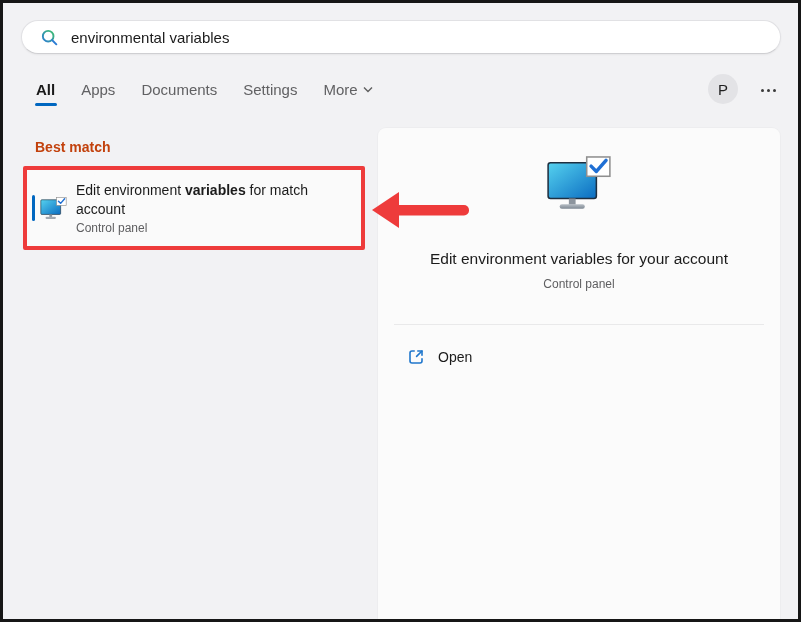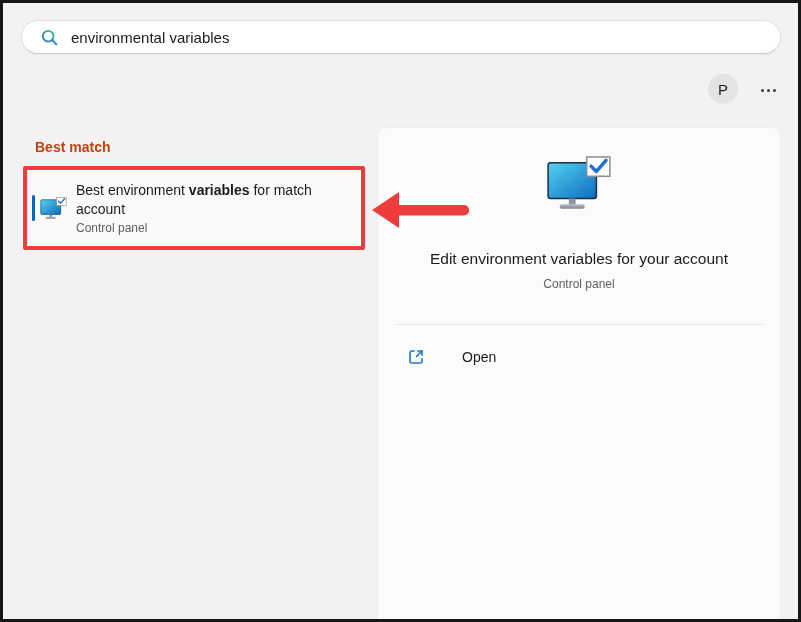--- a/index.html
+++ b/index.html
@@ -73,21 +73,21 @@
     position:absolute;left:375px;top:125px;width:402px;height:491px;
     background:#fbfbfb;border-radius:8px 8px 0 0;
     box-shadow:0 0 0 1px rgba(0,0,0,0.02);
   }
   .hero-icon{position:absolute;top:28px;left:0;right:0;display:flex;justify-content:center;}
   .preview-title{position:absolute;top:122px;left:0;right:0;text-align:center;font-size:15.5px;color:#1b1b1b;}
   .preview-sub{position:absolute;top:149px;left:0;right:0;text-align:center;font-size:12px;color:#5e5e60;}
   .preview-divider{position:absolute;top:196px;left:16px;right:16px;height:1px;background:#e9e9ea;}
   .open-row{
     position:absolute;top:210px;left:16px;right:16px;height:38px;border-radius:4px;
-    display:flex;align-items:center;cursor:pointer;gap:24px;
+    display:flex;align-items:center;cursor:pointer;
   }
   .open-row .open-ic{margin-left:13px;display:flex;}
   .open-label{margin-left:13px;font-size:14px;color:#1b1b1b;}
 
   .svg-defs{position:absolute;width:0;height:0;overflow:hidden;}
 </style>
 </head>
 <body>
 
 <svg class="svg-defs" aria-hidden="true">
@@ -119,20 +119,43 @@
   <div class="search-bar">
     <span class="mag">
       <svg width="19" height="19" viewBox="0 0 20 20">
         <circle cx="8.6" cy="8.6" r="5.6" fill="none" stroke="url(#g-search)" stroke-width="2"></circle>
         <line x1="12.9" y1="12.9" x2="17.2" y2="17.2" stroke="#2b7cd3" stroke-width="2" stroke-linecap="round"></line>
       </svg>
     </span>
     <input class="search-input" type="text" value="environmental variables" style="">
   </div>
 
+  <div class="tabs-row">
+    <div class="tab active">
+      <span>All</span>
+      <span class="tab-underline"></span>
+    </div>
+    <div class="tab">
+      <span>Apps</span>
+    </div>
+    <div class="tab">
+      <span>Documents</span>
+    </div>
+    <div class="tab">
+      <span>Settings</span>
+    </div>
+    <div class="tab">
+      <span>More</span>
+      <span style="display:flex;">
+        <svg width="10" height="7" viewBox="0 0 10 7">
+            <polyline points="1,1.5 5,5.5 9,1.5" fill="none" stroke="#5f5f5f" stroke-width="1.4"></polyline>
+          </svg>
+      </span>
+    </div>
+  </div>
 
   <div class="avatar">
     <span>P</span>
   </div>
   <div class="more-options">
     <i></i>
       <i></i>
       <i></i>
   </div>
 
@@ -140,21 +163,21 @@
 
   <div class="highlight-box">
     <div class="result-item">
       <span class="result-accent"></span>
       <span class="result-icon">
         <svg width="27" height="23" viewBox="0 0 68 58">
             <use href="#sym-monitor"></use>
           </svg>
       </span>
       <div class="result-text">
-        <div class="result-title"><span>Best environment </span><b>variables</b><span> for match account</span></div>
+        <div class="result-title"><span>Edit environment </span><b>variables</b><span> for match account</span></div>
         <div class="result-sub">Control panel</div>
       </div>
     </div>
   </div>
 
   <svg class="annotation-arrow" width="106" height="42" viewBox="0 0 106 42">
     <rect x="24" y="16" width="76" height="10.5" rx="5" fill="#ee3b3b"></rect>
     <polygon points="3,21 30,3 30,39" fill="#ee3b3b"></polygon>
   </svg>
 

